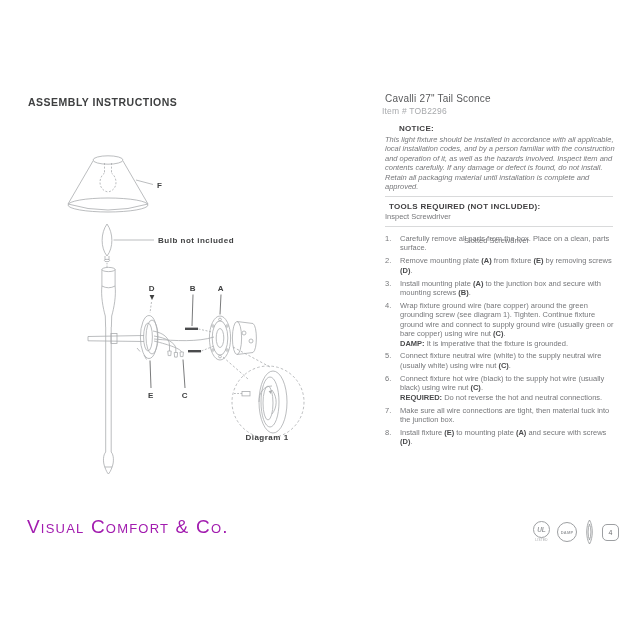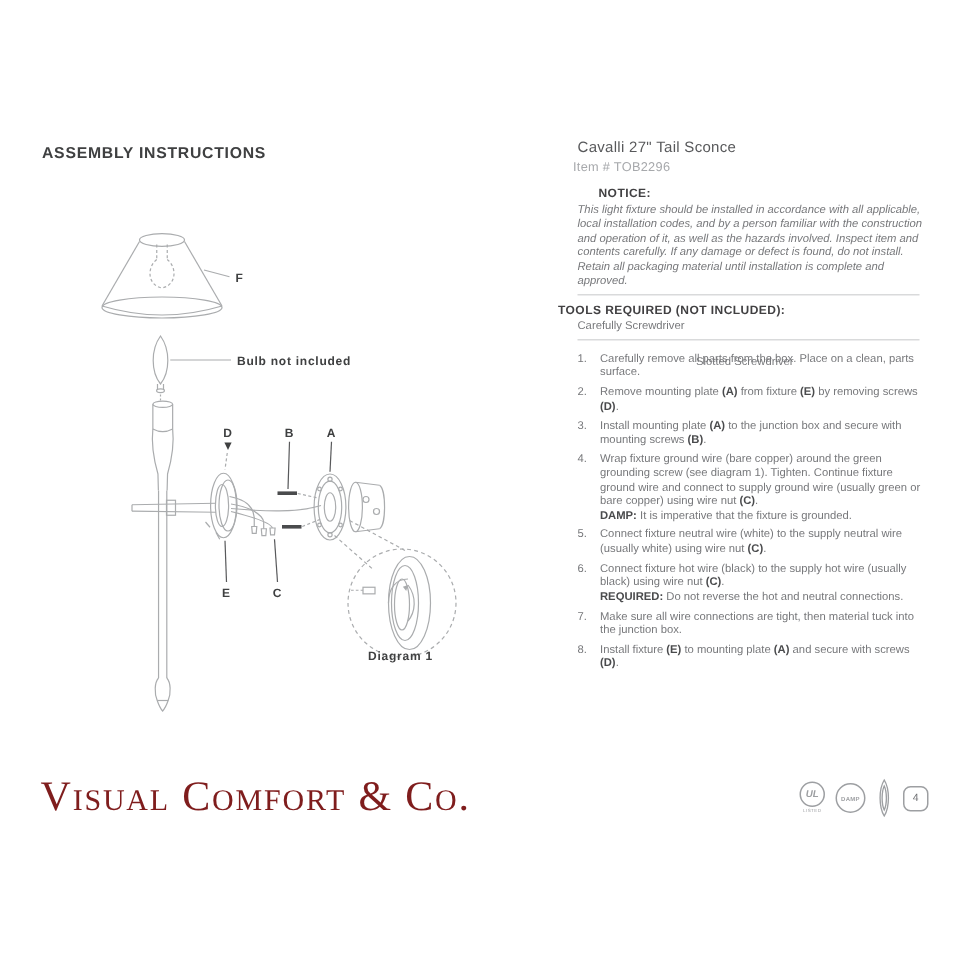--- a/index.html
+++ b/index.html
@@ -9,36 +9,36 @@
 
   
   .main-heading{left:28px;top:96px;font-size:10.5px;font-weight:bold;color:#3f4041;letter-spacing:.5px;}
   .product-name{left:385px;top:93px;font-size:10px;color:#58595b;letter-spacing:.2px;}
   .item-number{left:382px;top:106px;font-size:8.5px;color:#a7a9ac;letter-spacing:.2px;}
   .sec-head{font-size:8px;font-weight:bold;color:#414042;letter-spacing:.3px;}
   .notice-head{left:399px;top:124px;}
   .notice-body{left:385px;top:135px;width:230px;font-size:7.5px;line-height:9.4px;color:#77787b;font-style:italic;}
   .rule{left:385px;width:228px;height:0;border-top:1px solid #d9dadb;}
   .rule1{top:196px;} .rule2{top:226px;}
-  .tools-head{left:372px;top:202px;}
+  .tools-head{left:389px;top:202px;}
   .tool{position:absolute;top:212px;font-size:7.5px;color:#77787b;}
   .tool1{left:385px;} .tool2{left:464px;margin-top:24px;}
   .steps{left:385px;top:234px;width:230px;font-size:7.5px;line-height:9.4px;}
   .step{display:flex;margin-bottom:3.5px;}
   .step .num{width:15px;flex:0 0 15px;}
   .step .txt{flex:1;}
   .steps b{color:#4a4b4d;}
 
   
   .diagram-svg{left:20px;top:140px;}
   .lbl{font-family:"Liberation Sans",sans-serif;font-size:8px;font-weight:bold;fill:#3f4041;letter-spacing:.5px;}
 
   
-  .brand-logo{left:27px;top:516px;font-family:Liberation Serif, serif;font-variant:small-caps;
-              font-size:28px;color:#7f1d1d;letter-spacing:1.2px;}
+  .brand-logo{left:27px;top:516px;font-family:Liberation Sans, sans-serif;font-variant:small-caps;
+              font-size:19px;color:#a21caf;letter-spacing:1.2px;}
   .footer-icons{right:21px;top:519px;display:flex;align-items:center;gap:7px;}
   .cert{color:#9d9fa2;}
   .ul-mark{display:flex;flex-direction:column;align-items:center;}
   .ul-circle{width:15px;height:15px;border:1px solid #9d9fa2;border-radius:50%;
              display:flex;align-items:center;justify-content:center;
              font-size:6.5px;font-weight:bold;color:#9d9fa2;font-style:italic;}
   .ul-caption{font-size:3px;color:#9d9fa2;letter-spacing:.3px;margin-top:1px;text-align:center;line-height:3.4px;}
   .damp-circle{width:18px;height:18px;border:1.5px solid #9d9fa2;border-radius:50%;
                display:flex;align-items:center;justify-content:center;
                font-size:4px;font-weight:bold;color:#9d9fa2;letter-spacing:.2px;}
@@ -185,21 +185,21 @@
 
   <div class="abs product-name">Cavalli 27" Tail Sconce</div>
   <div class="abs item-number">Item # TOB2296</div>
 
   <div class="abs sec-head notice-head">NOTICE:</div>
   <div class="abs notice-body">This light fixture should be installed in accordance with all applicable, local installation codes, and by a person familiar with the construction and operation of it, as well as the hazards involved. Inspect item and contents carefully. If any damage or defect is found, do not install. Retain all packaging material until installation is complete and approved.</div>
 
   <div class="abs rule rule1"></div>
 
   <div class="abs sec-head tools-head">TOOLS REQUIRED (NOT INCLUDED):</div>
-  <div class="abs tool tool1">Carefully Screwdriver</div>
+  <div class="abs tool tool1">Inspect Screwdriver</div>
   <div class="abs tool tool2">Slotted Screwdriver</div>
 
   <div class="abs rule rule2"></div>
 
   <div class="abs steps" id="steps">
       <div class="step">
         <span class="num">1.</span>
         <span class="txt">Carefully remove all parts from the box. Place on a clean, parts surface.</span>
       </div>
       <div class="step">

